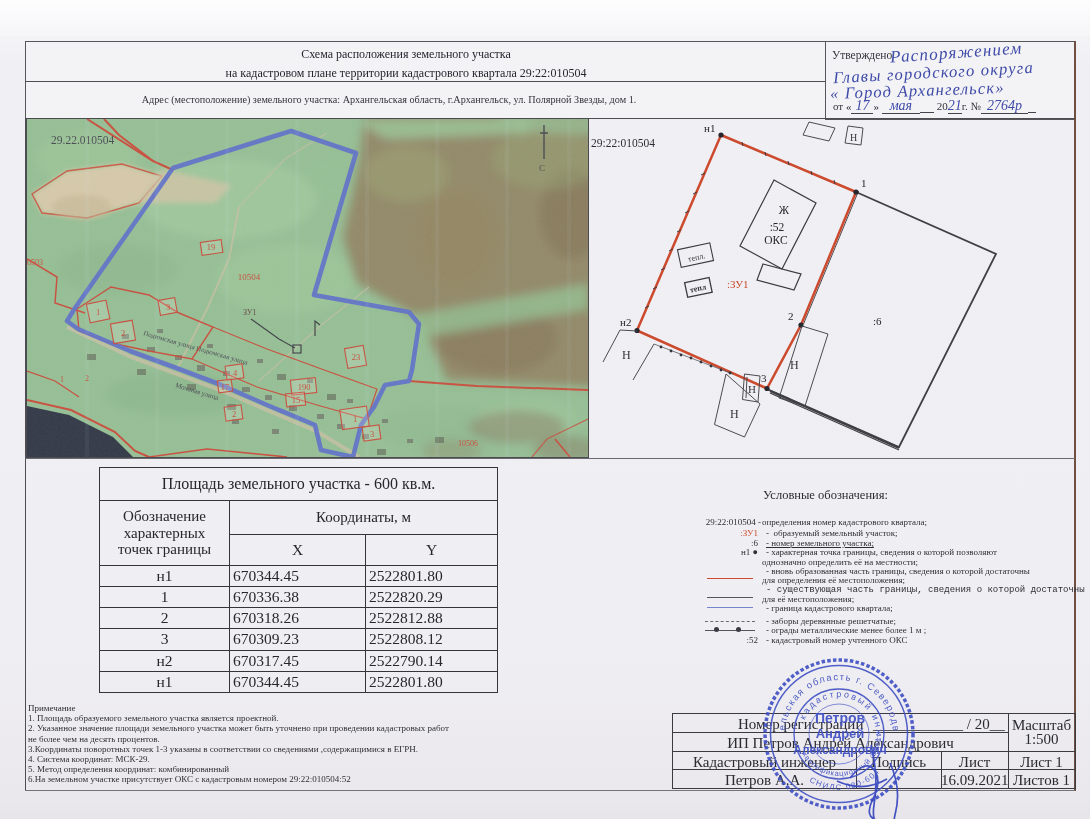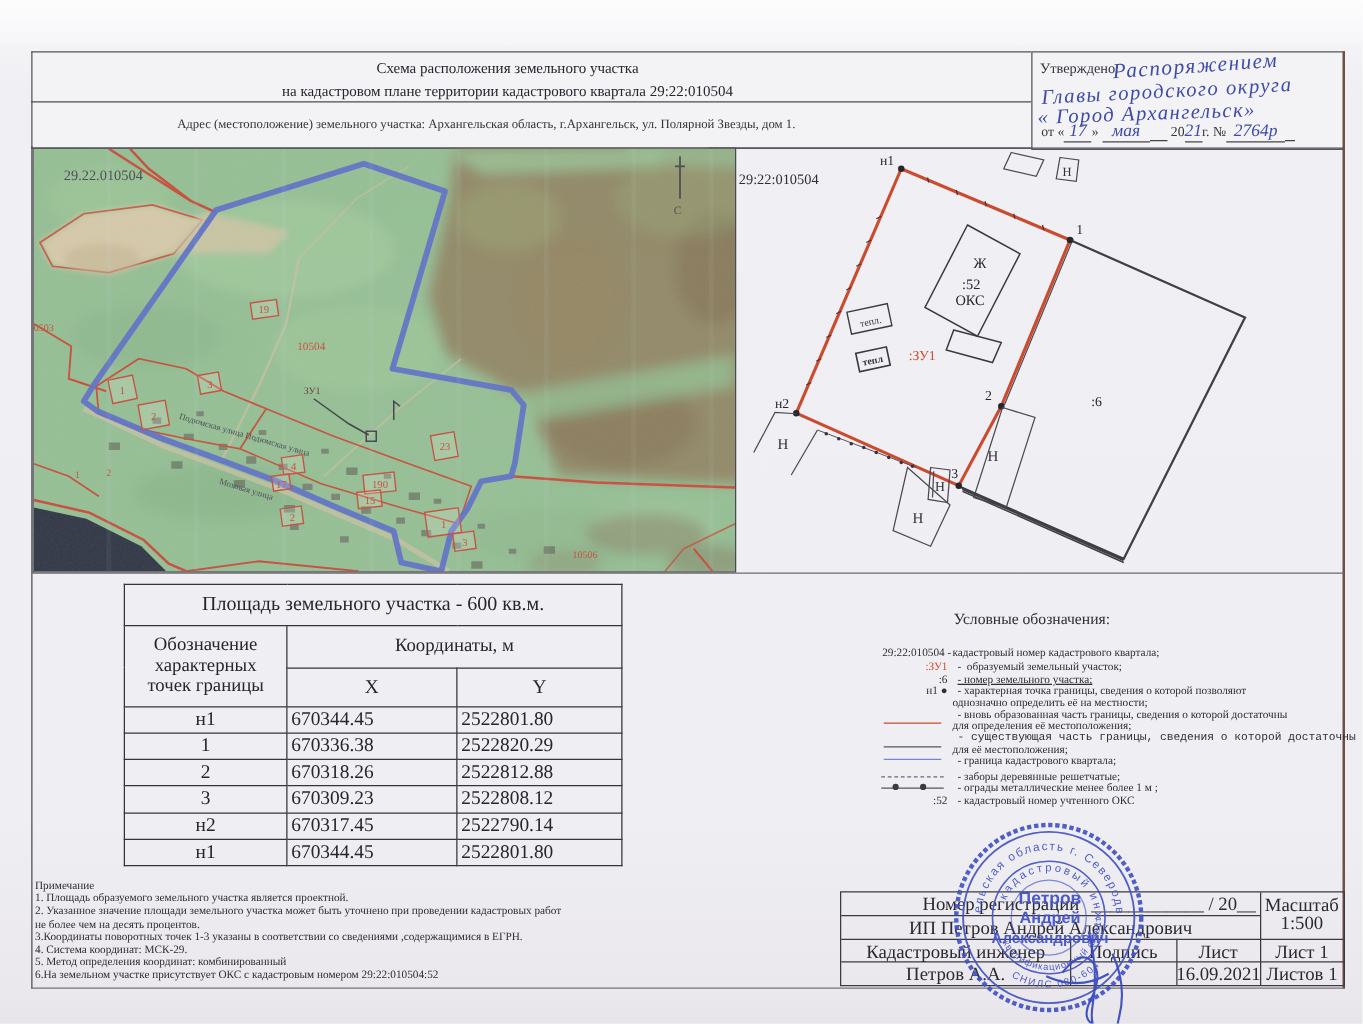--- a/index.html
+++ b/index.html
@@ -365,21 +365,21 @@
         <td style="border:1.6px solid #34343c;padding-left:3px;">670344.45</td>
         <td style="border:1.6px solid #34343c;padding-left:3px;">2522801.80</td>
       </tr>
 </tbody>
   </table>
 
 <div class="abs" style="left:763px;top:488px;font-size:12.5px;color:#2c2c34;">Условные обозначения:</div>
 
 <div class="abs" style="font-size:9px;color:#2e2e36;white-space:nowrap;">
   <div class="abs" style="left:703px;top:517px;width:58px;text-align:right;">29:22:010504 -</div>
-    <div class="abs" style="left:762px;top:517px;">кадастровый номер кадастрового квартала;</div>
+    <div class="abs" style="left:762px;top:517px;">определения номер кадастрового квартала;</div>
   <div class="abs" style="left:703px;top:528px;width:55px;text-align:right;color:#cc4a2e;">:ЗУ1</div>
     <div class="abs" style="left:766px;top:528px;">-&nbsp; образуемый земельный участок;</div>
   <div class="abs" style="left:703px;top:538px;width:55px;text-align:right;">:6</div>
     <div class="abs" style="left:766px;top:538px;text-decoration:underline;">- номер земельного участка;</div>
   <div class="abs" style="left:703px;top:547px;width:55px;text-align:right;">н1 ●</div>
     <div class="abs" style="left:766px;top:547px;">- характерная точка границы, сведения о которой позволяют</div>
   <div class="abs" style="left:762px;top:557px;">однозначно определить её на местности;</div>
   <div class="abs" style="left:766px;top:566px;">- вновь образованная часть границы, сведения о которой достаточны</div>
   <div class="abs" style="left:707px;top:578px;width:46px;border-top:1.6px solid #cc4a2e;"></div>
     <div class="abs" style="left:762px;top:575px;">для определения её местоположения;</div>

